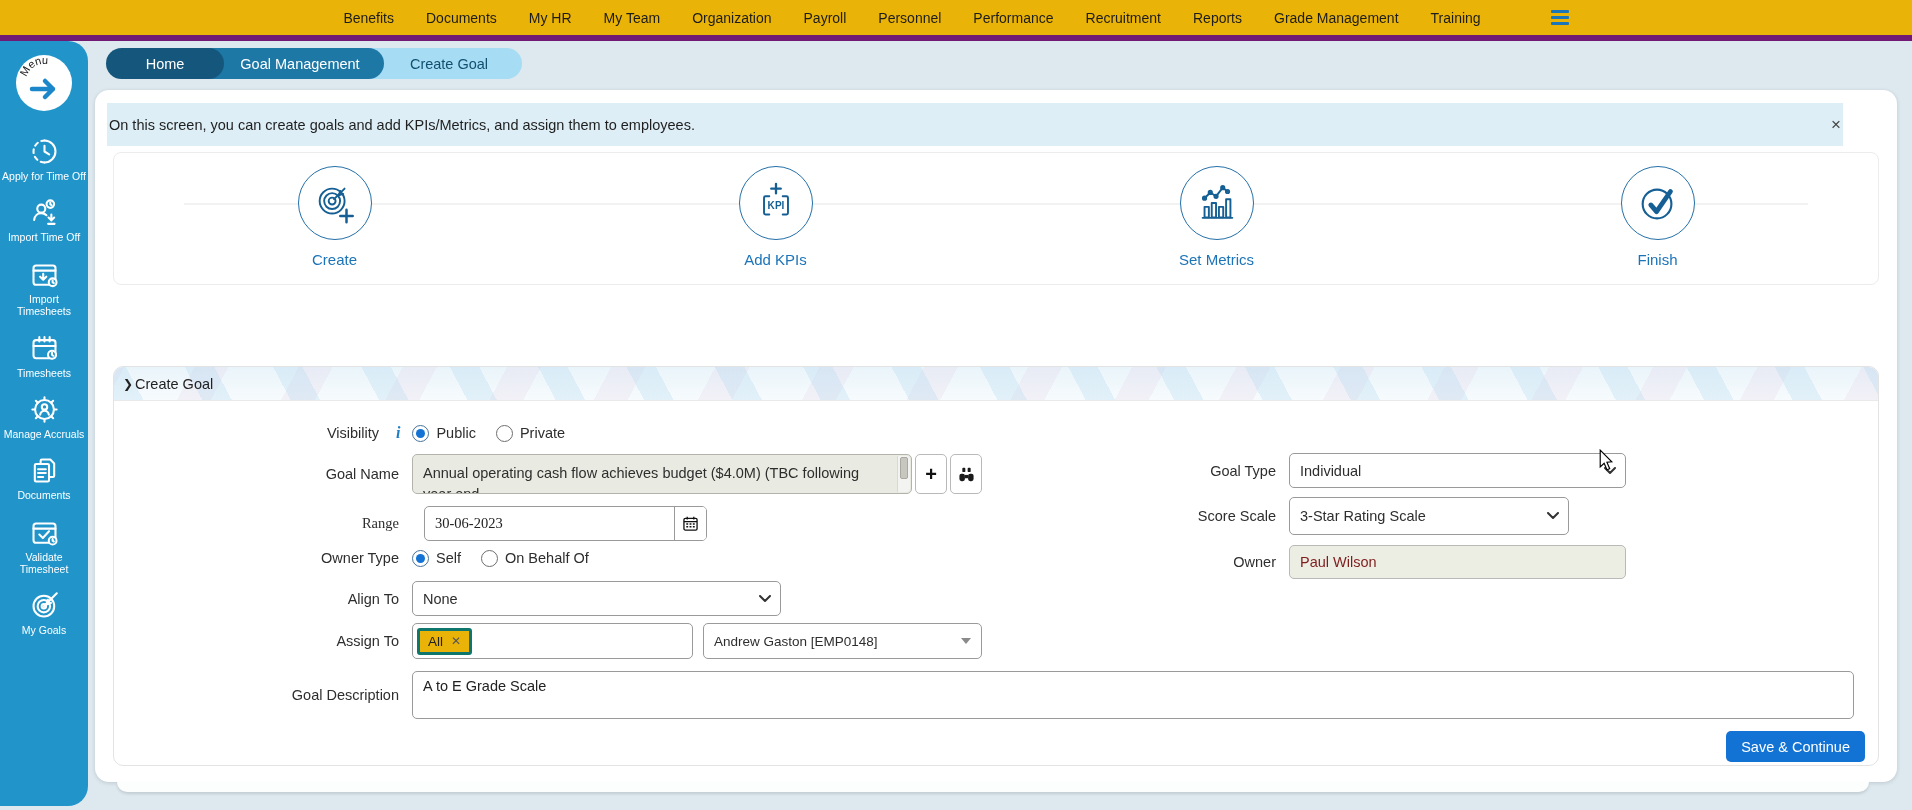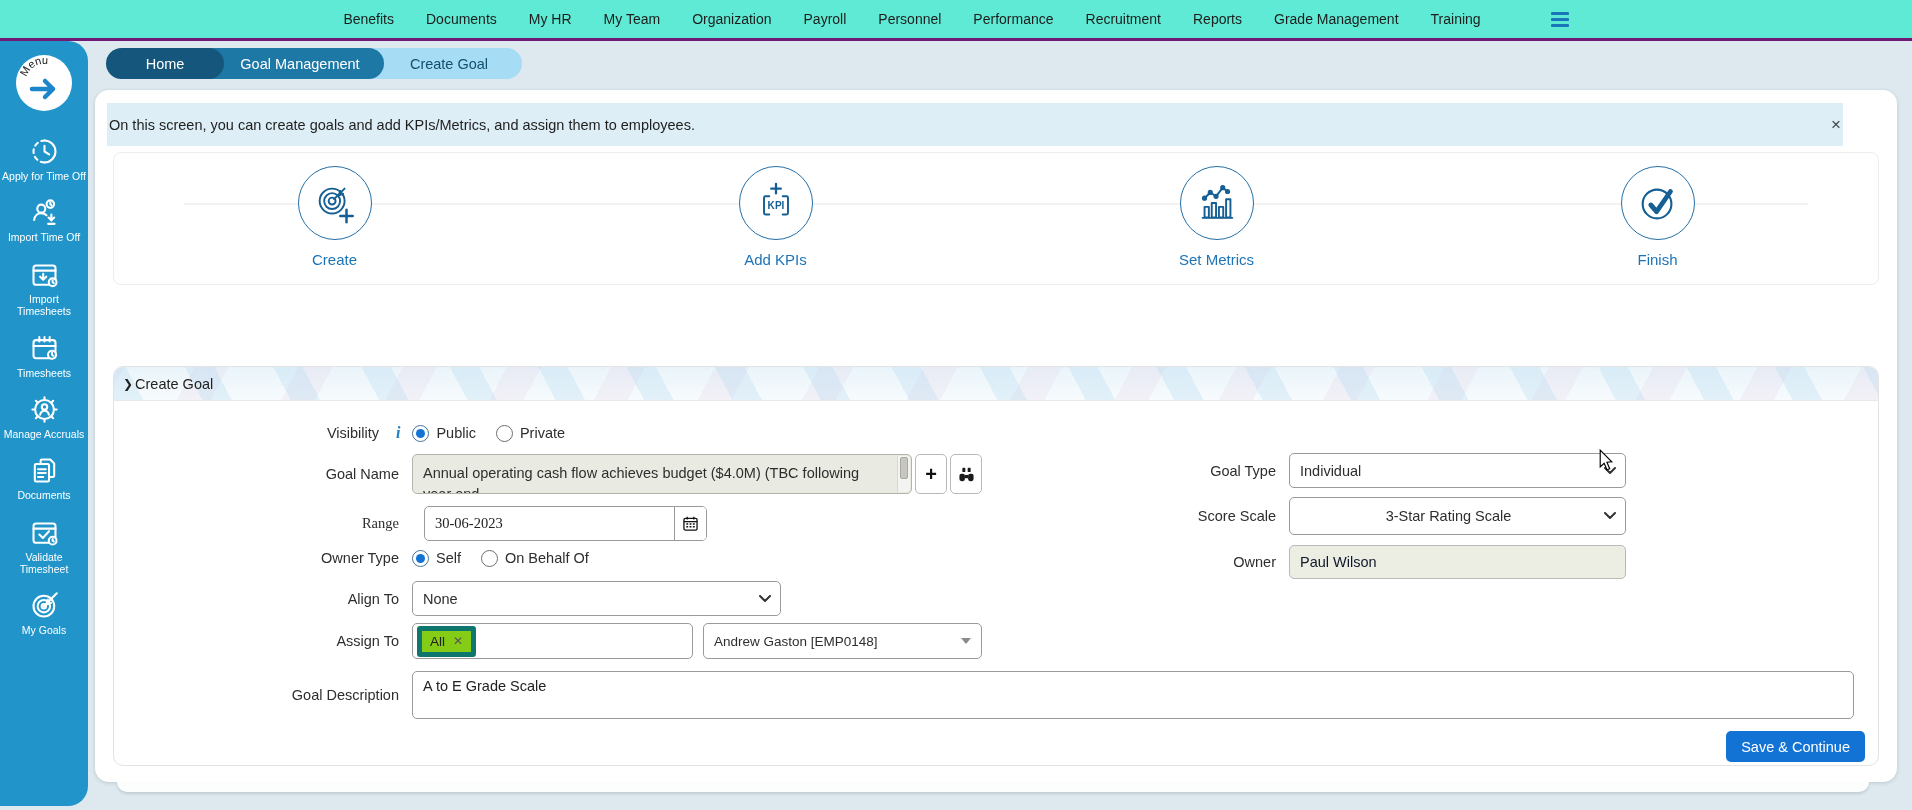--- a/index.html
+++ b/index.html
@@ -7,21 +7,21 @@
   body {
     font-family: "Liberation Sans", sans-serif;
     background:#dde9ef;
     position:relative;
     overflow:hidden;
     color:#2e2e2e;
   }
   
   .topbar {
     position:absolute; top:0; left:0; right:0; height:41px;
-    background:#5eead4; border-bottom:3px solid #701a75;
+    background:#eab308; border-bottom:6px solid #701a75;
     display:flex; align-items:center; justify-content:center;
     gap:32px; font-size:14px; color:#1d1d1d;
   }
   .nav-item { cursor:pointer; white-space:nowrap; }
   .hamburger { margin-left:38px; display:flex; flex-direction:column; gap:3px; cursor:pointer; }
   .hamburger span { width:18px; height:3px; background:#1b75bb; border-radius:1px; }
 
   
   .sidebar {
     position:absolute; top:41px; left:0; width:88px; height:765px;
@@ -116,26 +116,26 @@
               background:#fff; cursor:pointer; flex:0 0 auto; }
 
   .select { height:35px; border:1px solid #9a9a9a; border-radius:5px; background:#fff;
             display:flex; align-items:center; padding:0 28px 0 10px; position:relative; cursor:pointer; }
   .select .chev { position:absolute; right:9px; top:50%; margin-top:-4px; }
   .tri { width:0; height:0; border-left:5px solid transparent; border-right:5px solid transparent;
          border-top:6px solid #8a8a8a; position:absolute; right:10px; top:50%; margin-top:-3px; }
 
   .assign-box { width:281px; height:36px; border:1px solid #9a9a9a; border-radius:5px; background:#fff;
                 display:flex; align-items:center; padding:0 4px; cursor:text; }
-  .chip { background:#84cc16; border:5px solid #0f766e; border-radius:3px; padding:3px 8px;
+  .chip { background:#eab308; border:3px solid #0f766e; border-radius:3px; padding:3px 8px;
           font-size:13.5px; display:inline-flex; align-items:center; gap:8px; color:#222; }
   .chip-x { color:#555; font-size:12px; cursor:pointer; line-height:1; }
 
   .owner-input { width:337px; height:34px; background:#ecede3; border:1px solid #b9b9b9; border-radius:5px;
-                 padding:0 10px; font:inherit; color:#0f172a; }
+                 padding:0 10px; font:inherit; color:#7f1d1d; }
   .desc-area { width:1442px; height:48px; border:1px solid #9a9a9a; border-radius:5px; padding:6px 10px;
                font:inherit; color:#222; resize:none; outline:none; }
 
   .save-btn { position:absolute; right:13px; top:330px; height:31px; padding:0 15px;
               background:#1273d4; color:#fff; border:none; border-radius:5px;
               font:inherit; font-size:14.5px; cursor:pointer; }
 
   .cursor { position:absolute; left:1597px; top:449px; z-index:99; pointer-events:none; }
 
   svg.lineicon { fill:none; stroke:#fff; stroke-width:1.6; stroke-linecap:round; stroke-linejoin:round; }
@@ -439,21 +439,21 @@
           <div class="select" style="width:337px;">
             <span>Individual</span>
             <svg class="chev" width="12" height="8" viewBox="0 0 12 8">
               <path d="M1,1 l5,5 l5,-5" fill="none" stroke="#333" stroke-width="2" stroke-linecap="round" stroke-linejoin="round"></path>
             </svg>
           </div>
         </div>
 
         <div class="row-r" style="top:96px;">
           <div class="flabel"><span>Score Scale</span></div>
-          <div class="select" style="width:337px; height:38px;justify-content:center;">
+          <div class="select" style="width:280px; height:38px;">
             <span>3-Star Rating Scale</span>
             <svg class="chev" width="12" height="8" viewBox="0 0 12 8">
               <path d="M1,1 l5,5 l5,-5" fill="none" stroke="#333" stroke-width="2" stroke-linecap="round" stroke-linejoin="round"></path>
             </svg>
           </div>
         </div>
 
         <div class="row-r" style="top:144px;">
           <div class="flabel"><span>Owner</span></div>
           <input class="owner-input" readonly="" value="Paul Wilson" style="">

